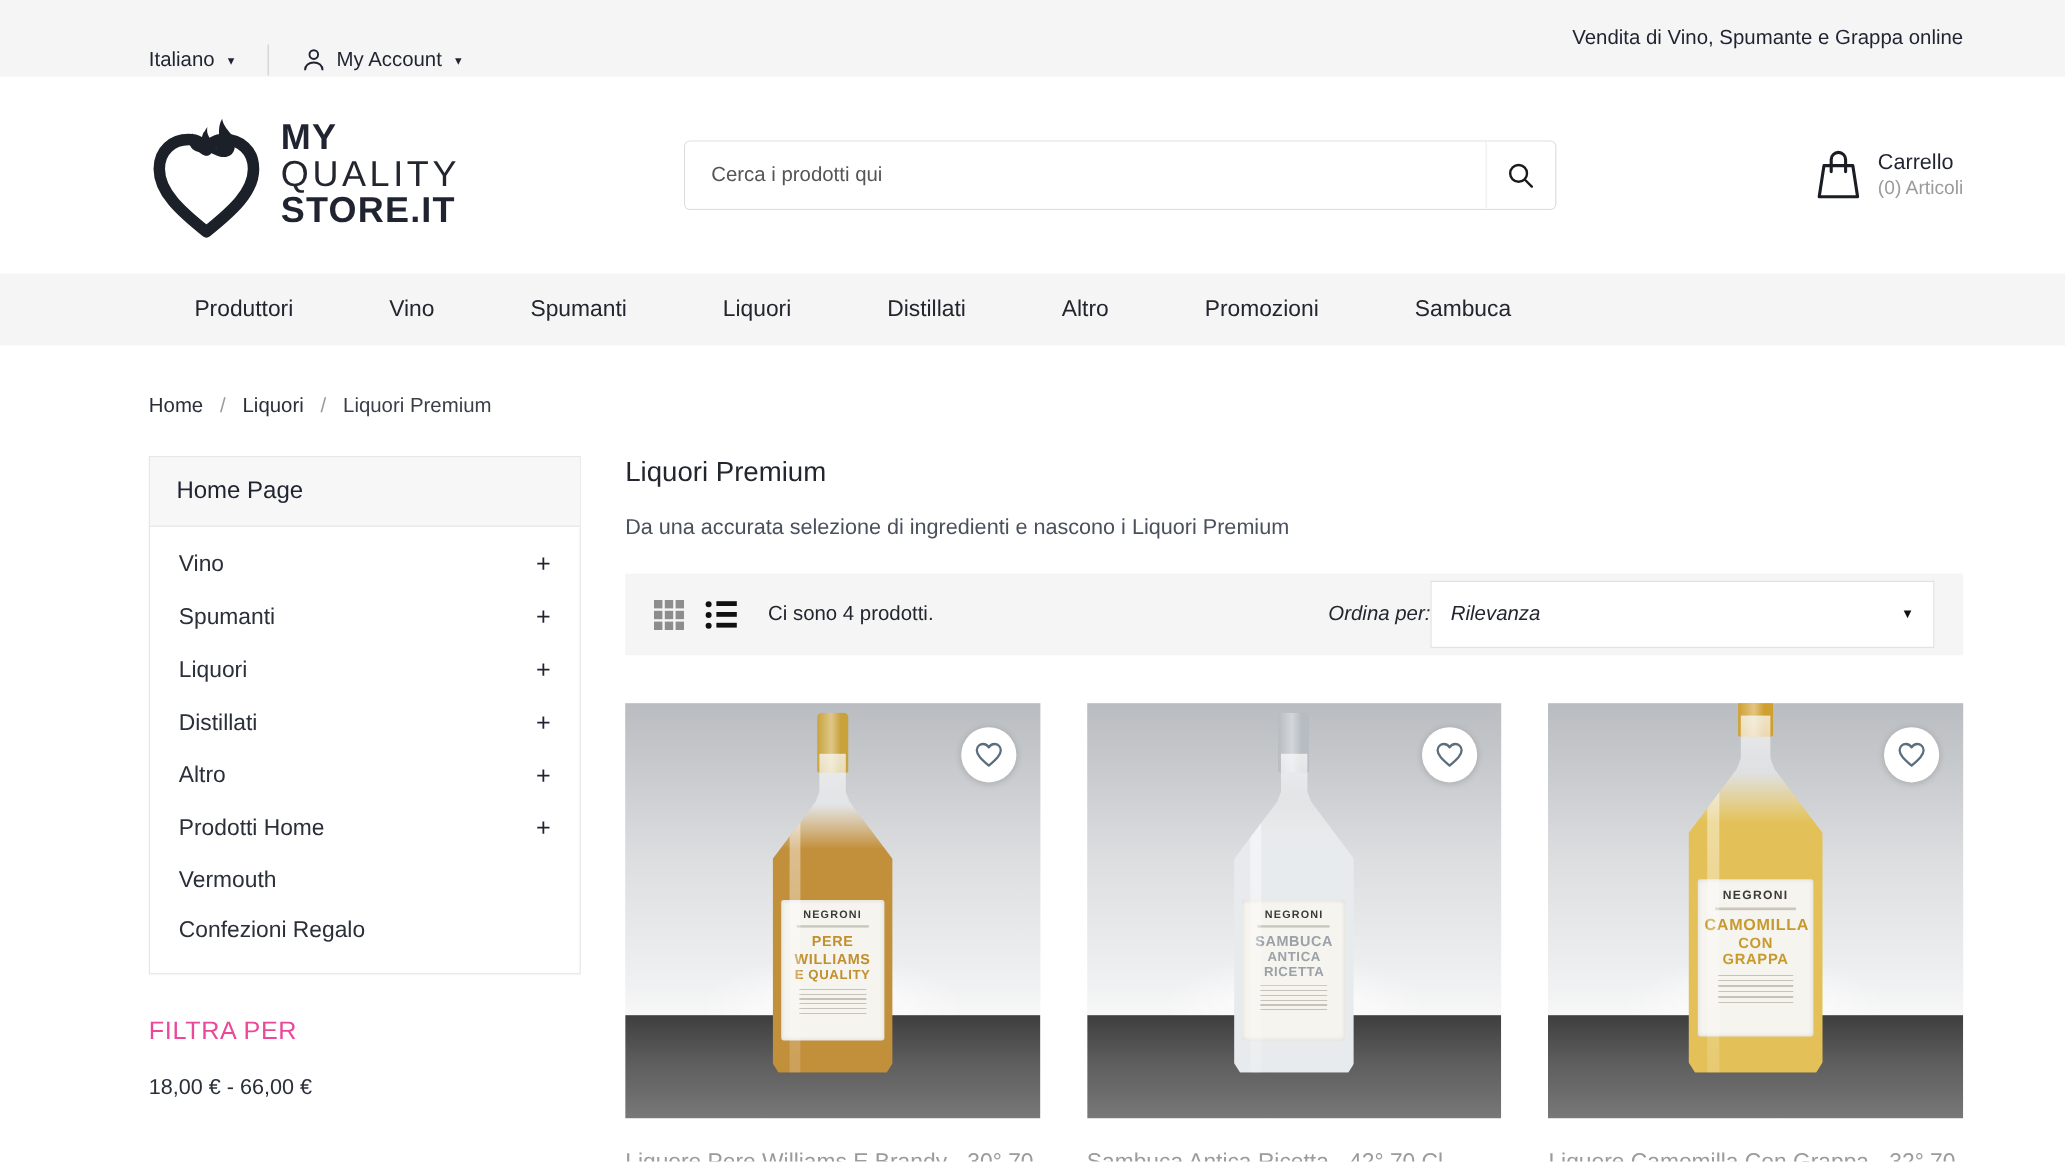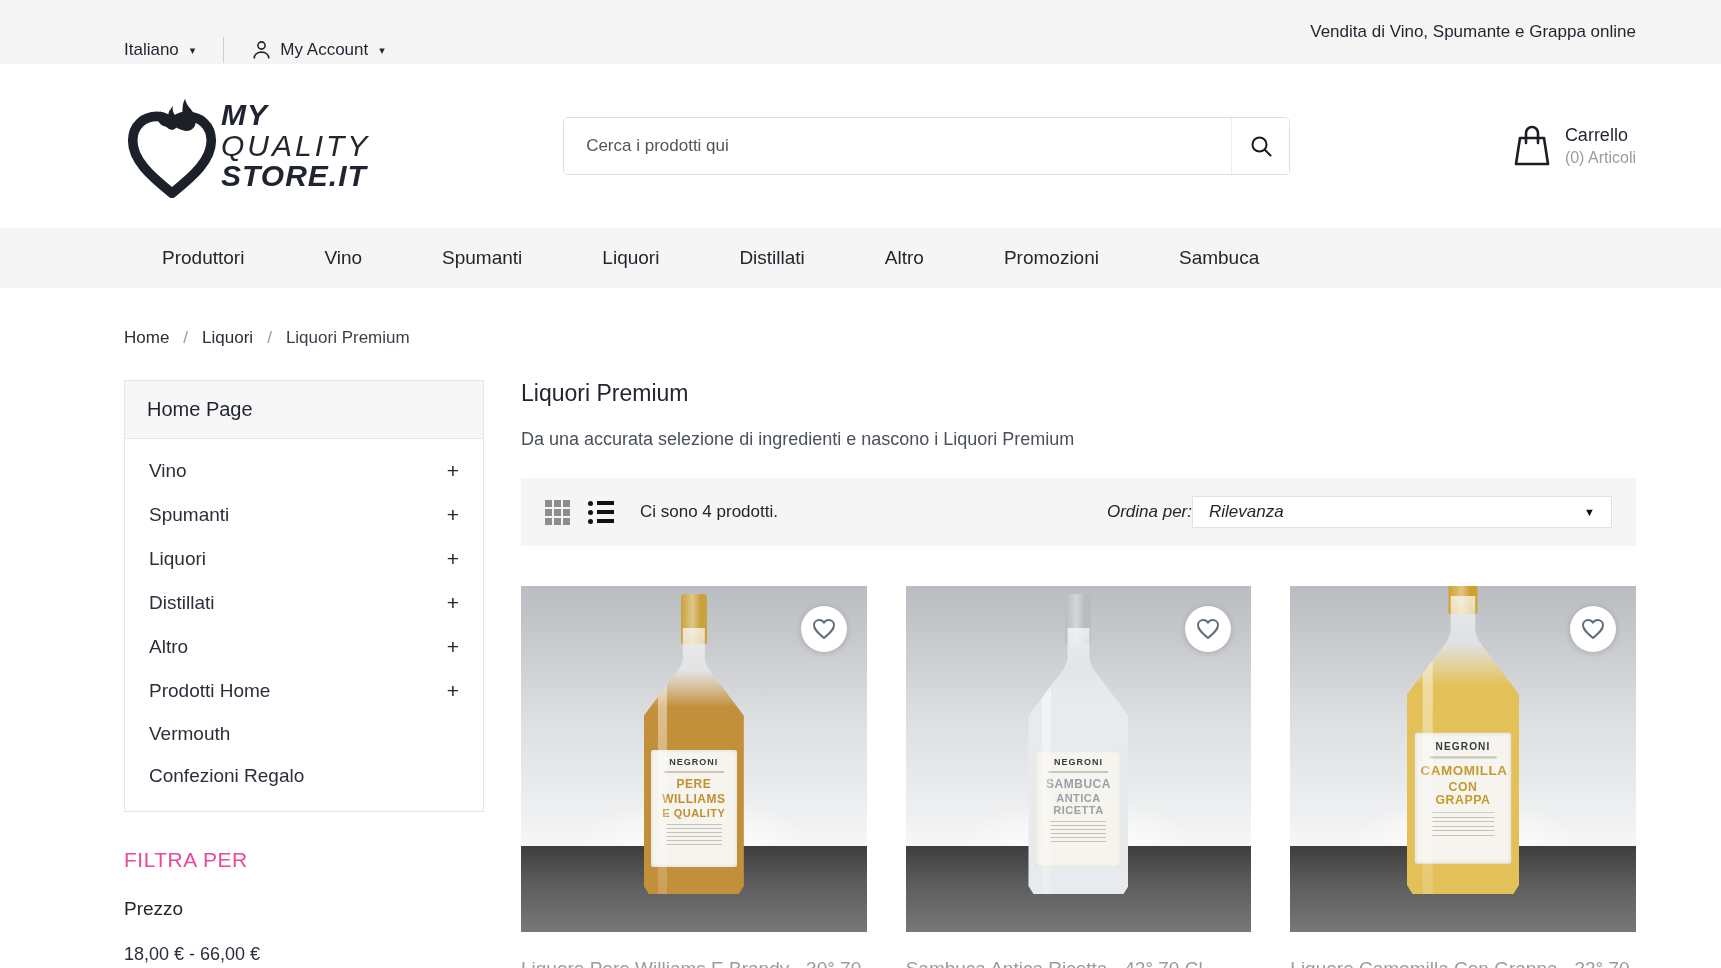--- a/index.html
+++ b/index.html
@@ -12,21 +12,21 @@
   .topbar-left { display:flex; align-items:center;margin-top:36px; }
   .tb-item { display:flex; align-items:center; gap:9px; cursor:pointer; color:#1f2430; }
   .caret { font-size:11px; color:#1f2430; margin-left:2px; }
   .tb-divider { width:1px; height:26px; background:#cfcfcf; margin:0 28px; }
   .person-icon svg { display:block; }
   .tagline { color:#1f2430; }
 
   
   .header { height:164px; background:#fff; display:flex; align-items:center;
     padding:0 85px 0 124px; }
-  .logo { display:flex; align-items:center; gap:1px; cursor:pointer;font-style:italic; }
+  .logo { display:flex; align-items:center; gap:14px; cursor:pointer; }
   .logo-text { line-height:1.02; letter-spacing:1px; }
   .logo-line1 { font-size:30px; font-weight:700; }
   .logo-line2 { font-size:30px; font-weight:300; letter-spacing:3px; color:#23262e; }
   .logo-line3 { font-size:30px; font-weight:700; }
   .search-wrap { flex:1; display:flex; justify-content:center; }
   .search-box { width:727px; height:58px; border:1px solid #ddd; border-radius:5px;
     display:flex; background:#fff; overflow:hidden; }
   .search-input { flex:1; border:0; outline:none; padding:0 22px; font-size:17px;
     color:#333; font-family:"Liberation Sans", sans-serif; background:#fff; }
   .search-input::placeholder { color:#555; opacity:1; }
@@ -75,21 +75,21 @@
   .grid-icon { display:grid; grid-template-columns:repeat(3,7px); grid-template-rows:repeat(3,7px);
     gap:2px; cursor:pointer; }
   .grid-icon span { background:#8d8d8d; }
   .list-icon { display:flex; flex-direction:column; gap:4px; cursor:pointer; }
   .list-icon .row { display:flex; align-items:center; gap:4px; }
   .list-icon .dot { width:5px; height:5px; border-radius:50%; background:#111; }
   .list-icon .bar { width:17px; height:4px; background:#111; }
   .count-text { margin-left:26px; font-size:17px; color:#23262e; }
   .sort { margin-left:auto; display:flex; align-items:center; gap:0;font-style:italic; }
   .sort-label { font-size:17px; color:#23262e; }
-  .sort-select { width:420px; height:32px; background:#fff; border:1px solid #e2e2e2;
+  .sort-select { width:420px; height:56px; background:#fff; border:1px solid #e2e2e2;
     display:flex; align-items:center; justify-content:space-between; padding:0 16px;
     font-size:17px; color:#23262e; cursor:pointer; }
   .sort-caret { font-size:11px; color:#111; }
 
   
   .products { margin-top:40px; display:grid; grid-template-columns:repeat(3,1fr); gap:33px 39px; }
   .card-img { position:relative; height:346px; overflow:hidden; cursor:pointer;
     background:linear-gradient(180deg,#b9bcc0 0%,#dcdee0 38%,#f0f1f2 68%,#f6f6f6 74%); }
   .floor { position:absolute; left:0; right:0; bottom:0; height:25%;
     background:linear-gradient(180deg,#3e3e3e 0%,#5d5d5d 45%,#787878 100%); }
@@ -251,21 +251,20 @@
           <span class="cat-plus"></span>
         </div>
         <div class="cat-item">
           <span>Confezioni Regalo</span>
           <span class="cat-plus"></span>
         </div>
       </div>
     </div>
 
     <div class="filter-title">FILTRA PER</div>
-    <div class="filter-group">Prezzo</div>
     <div class="filter-range">18,00 € - 66,00 €</div>
 
   </div>
 
   <div class="main">
     <div class="page-title">Liquori Premium</div>
     <div class="page-subtitle">Da una accurata selezione di ingredienti e nascono i Liquori Premium</div>
 
     <div class="toolbar">
       <div class="view-icons">

